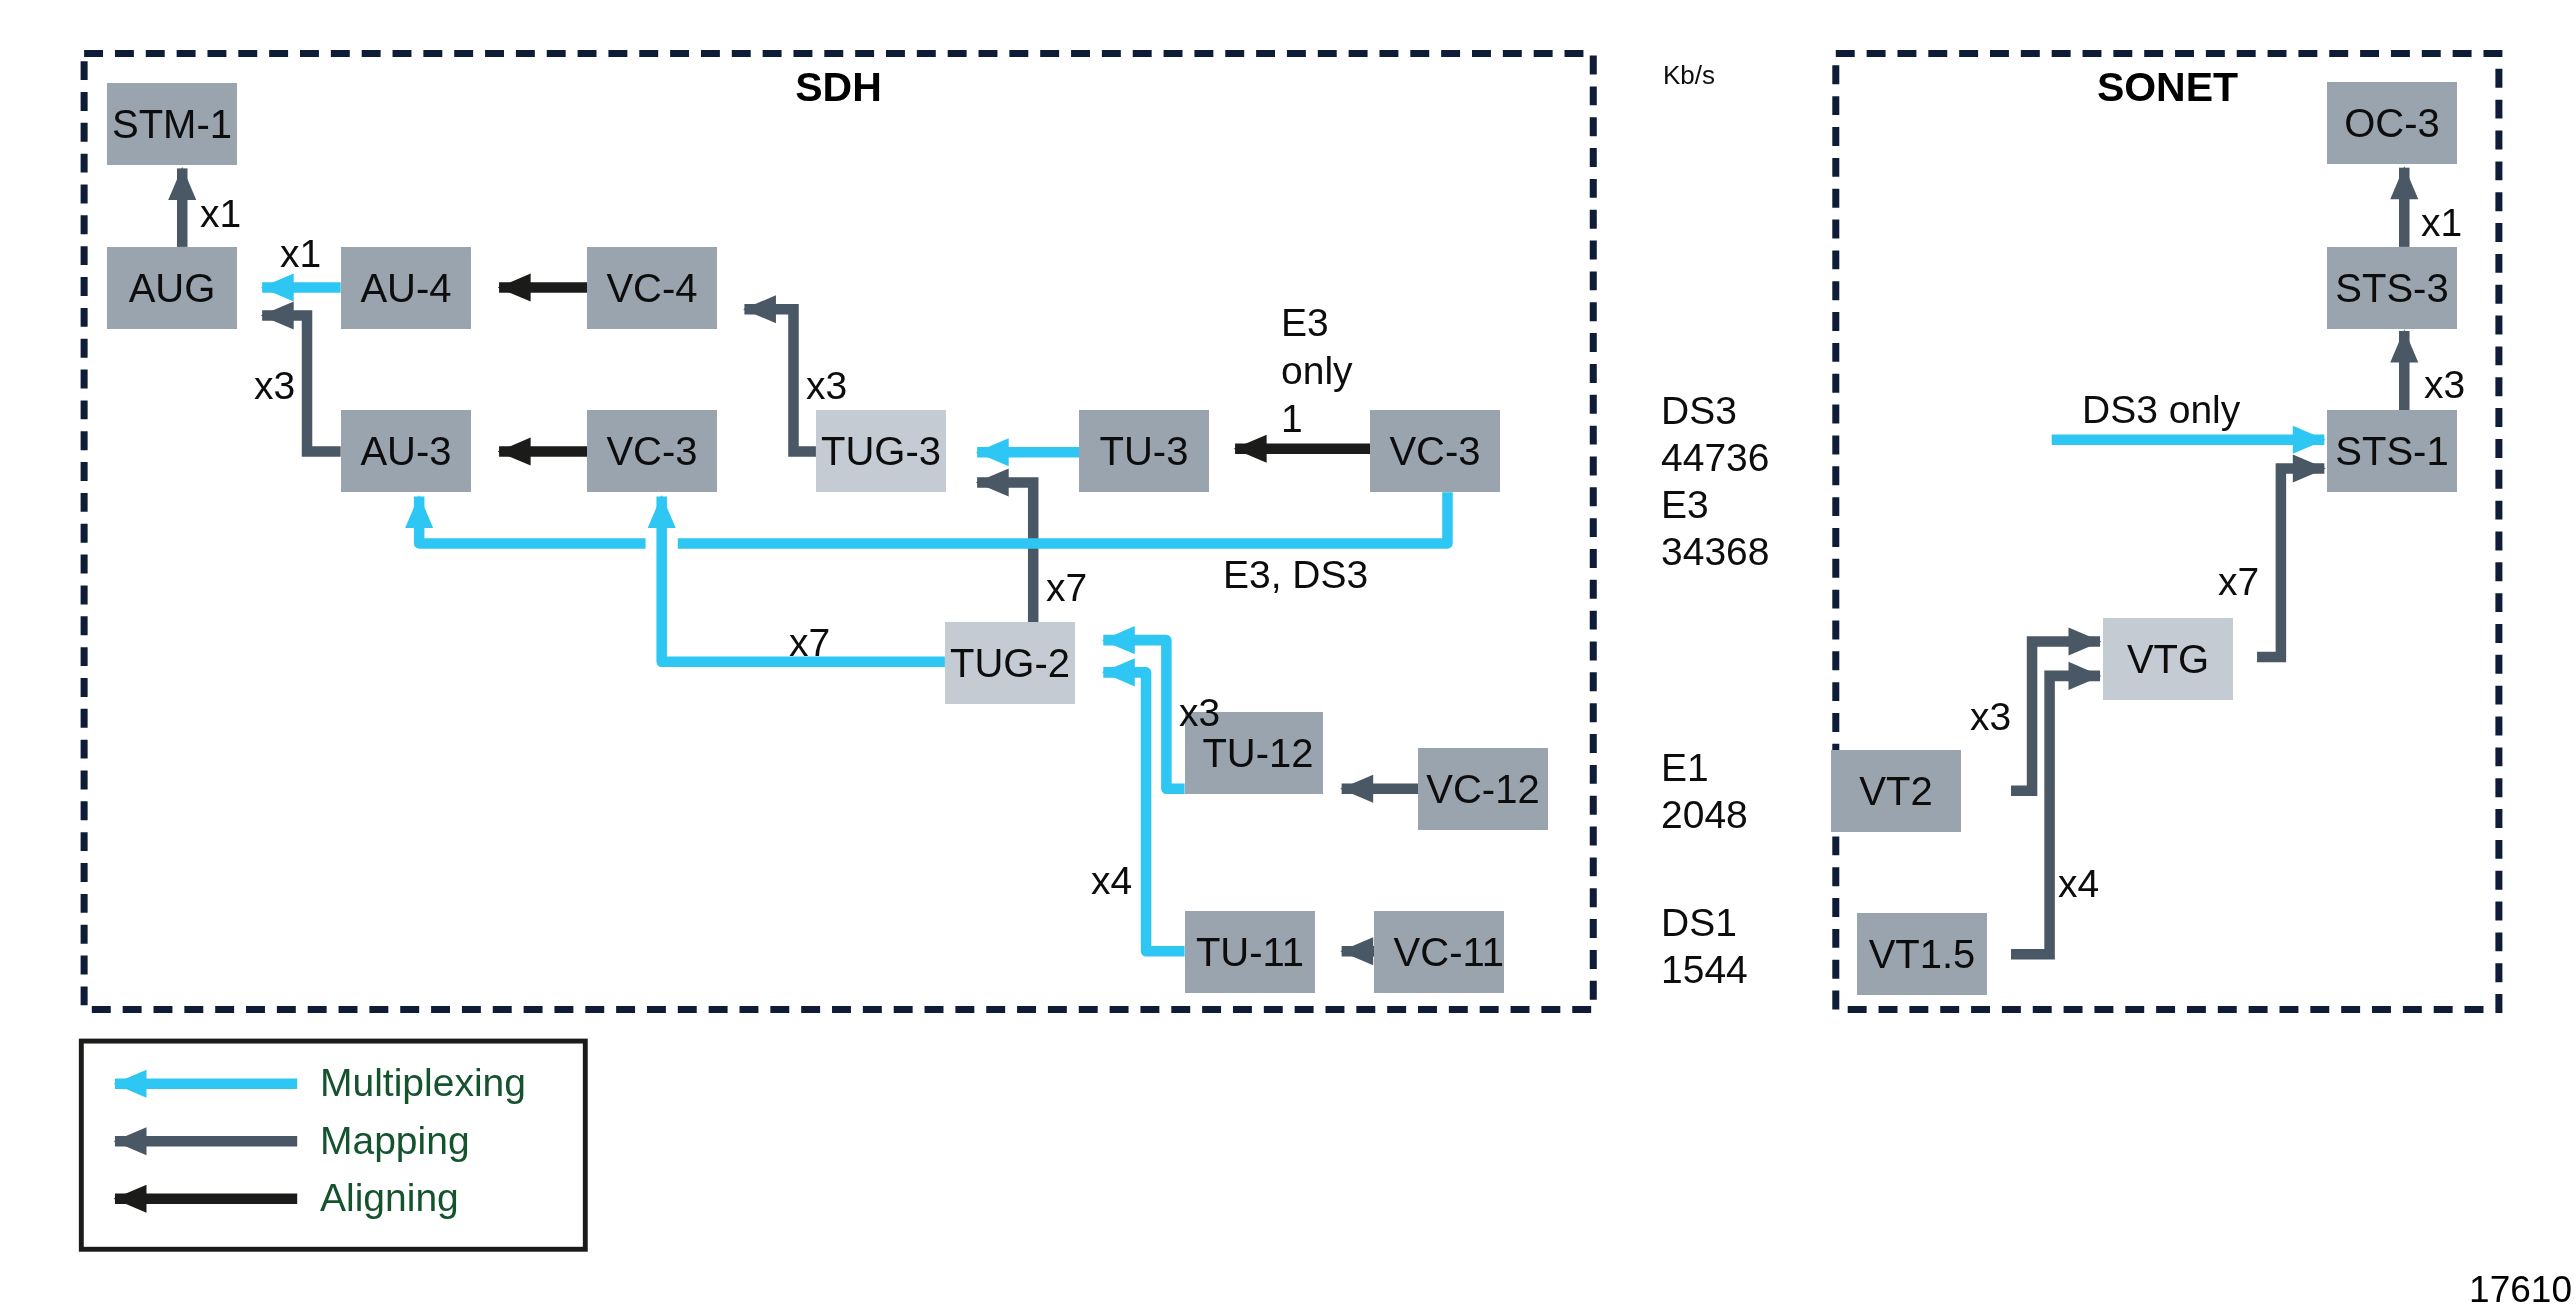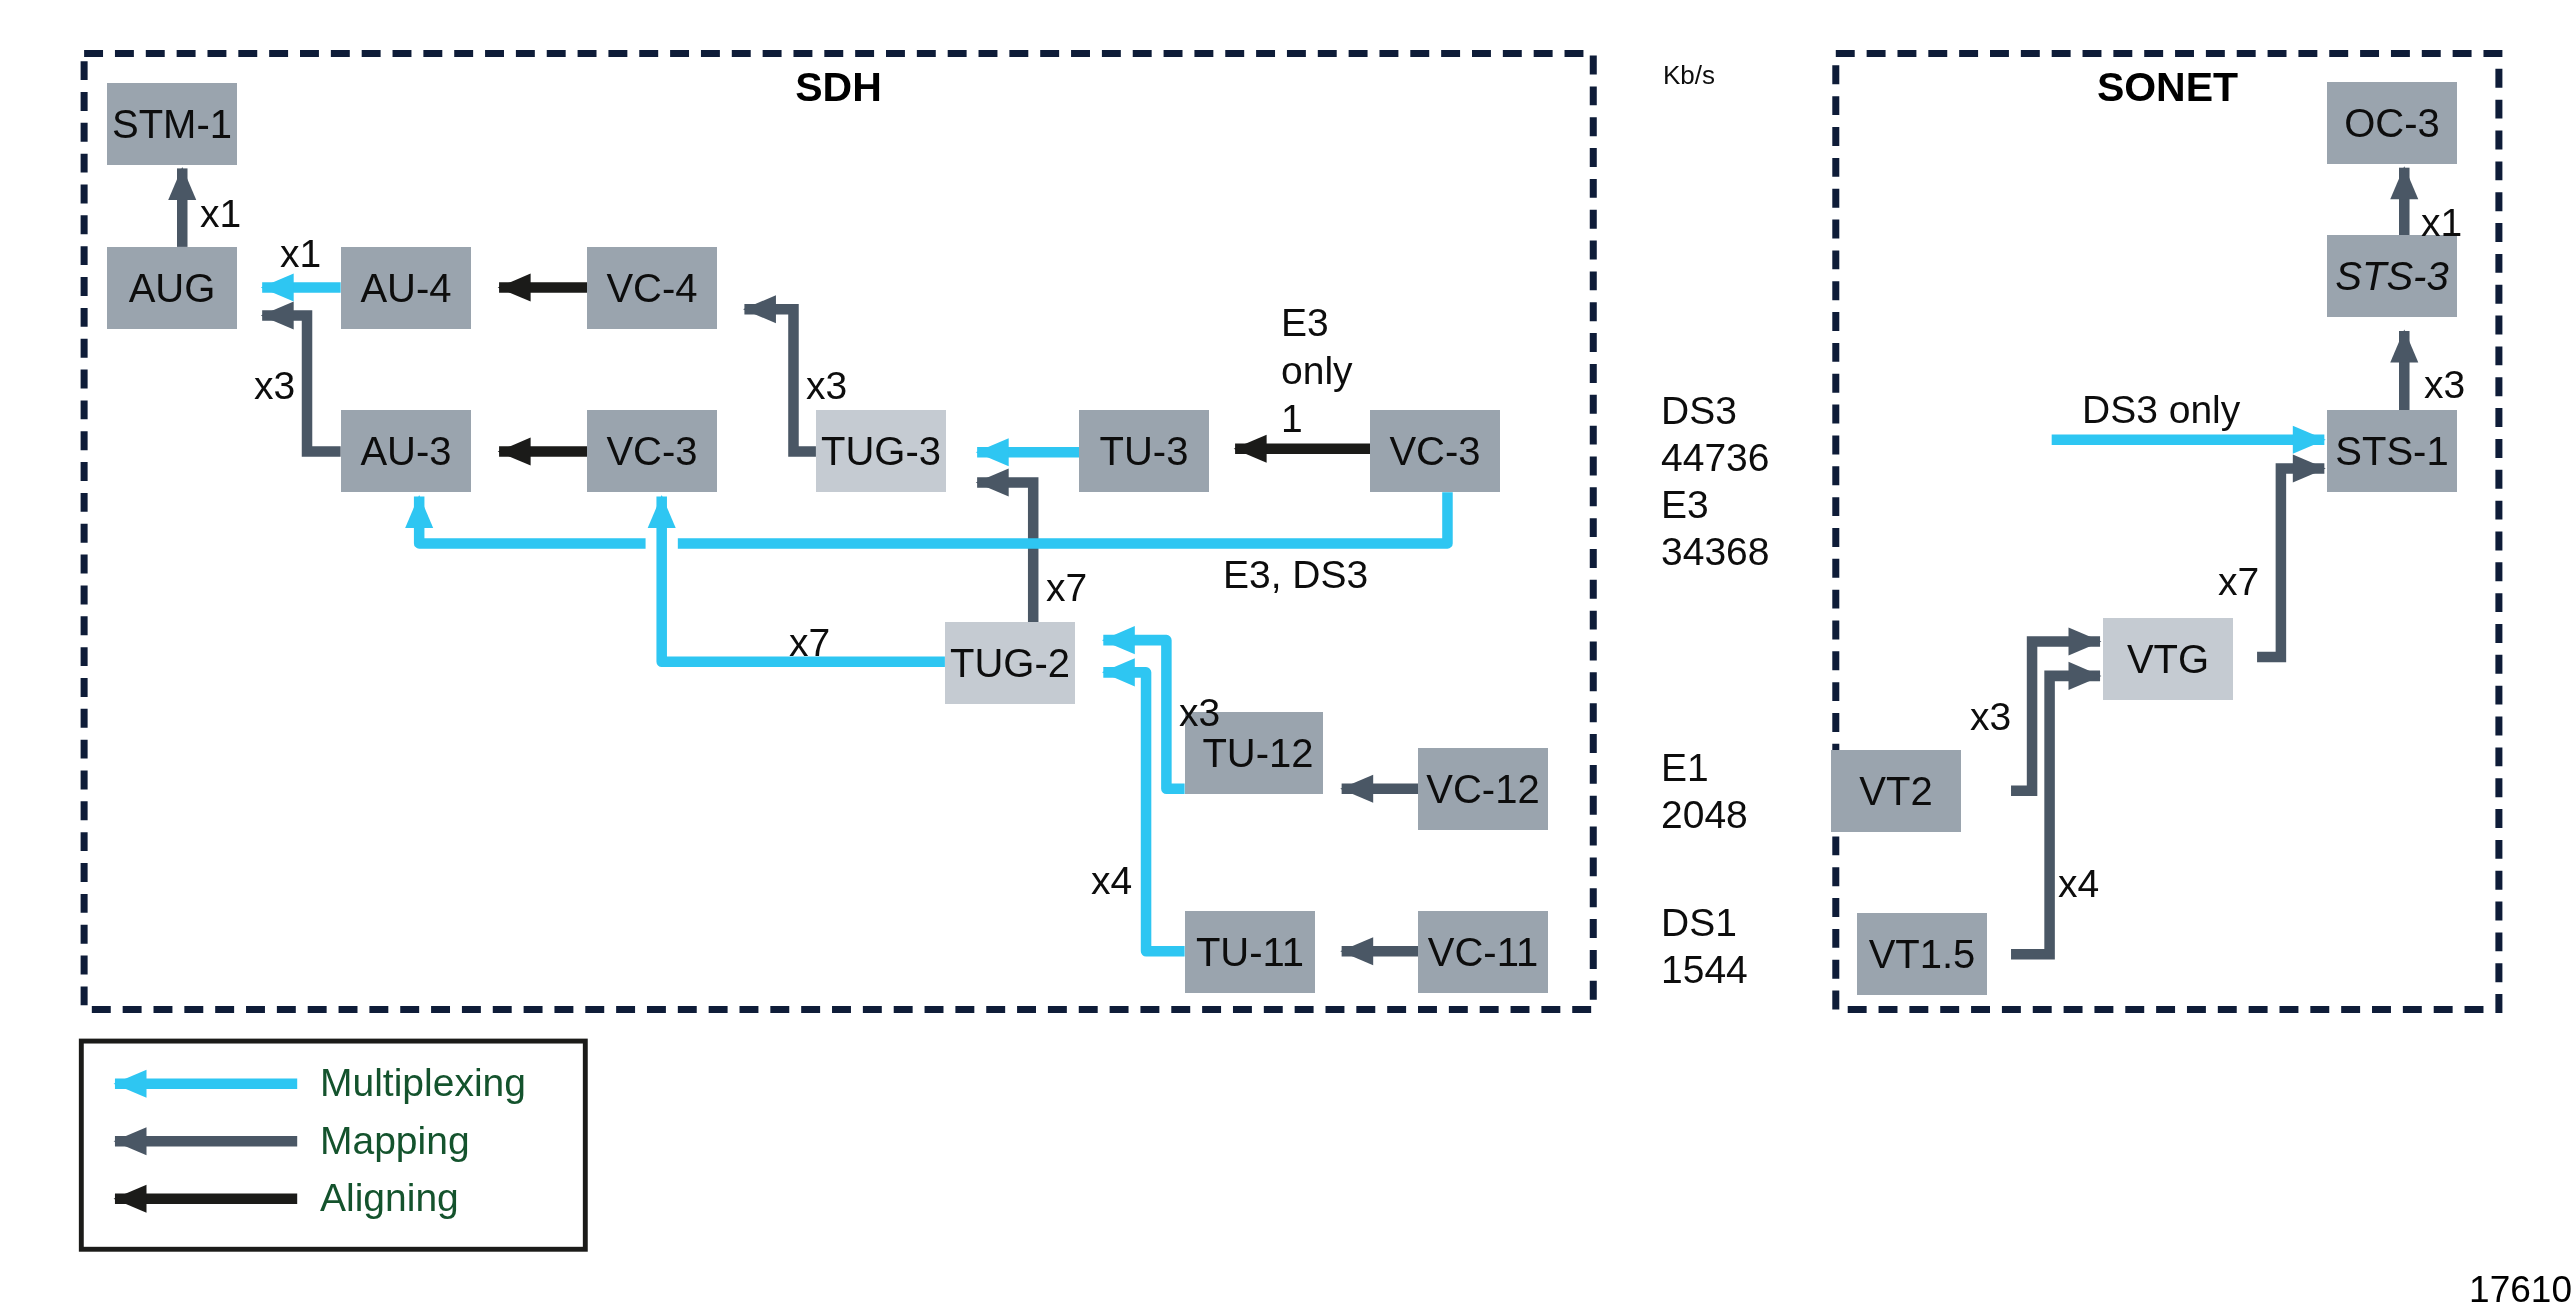--- a/index.html
+++ b/index.html
@@ -94,38 +94,38 @@
   <div class="node" style="left:587px;top:247px;">VC-4</div>
   <div class="node" style="left:341px;top:410px;">AU-3</div>
   <div class="node" style="left:587px;top:410px;">VC-3</div>
   <div class="node light" style="left:816px;top:410px;">TUG-3</div>
   <div class="node" style="left:1079px;top:410px;">TU-3</div>
   <div class="node" style="left:1370px;top:410px;">VC-3</div>
   <div class="node light" style="left:945px;top:622px;">TUG-2</div>
   <div class="node" style="left:1185px;top:712px;padding-left:8px;">TU-12</div>
   <div class="node" style="left:1418px;top:748px;">VC-12</div>
   <div class="node" style="left:1185px;top:911px;">TU-11</div>
-  <div class="node" style="left:1418px;top:911px;">VC-11</div>
+  <div class="node" style="left:1374px;top:911px;text-align:right;">VC-11</div>
 
   <div class="lbl" style="left:200px;top:191px;">x1</div>
   <div class="lbl" style="left:280px;top:231px;">x1</div>
   <div class="lbl" style="left:254px;top:363px;">x3</div>
   <div class="lbl" style="left:806px;top:363px;">x3</div>
   <div class="lbl" style="left:1046px;top:565px;">x7</div>
   <div class="lbl" style="left:789px;top:620px;">x7</div>
   <div class="lbl" style="left:1179px;top:690px;">x3</div>
   <div class="lbl" style="left:1091px;top:858px;">x4</div>
 
   <div class="lbl" style="left:1281px;top:299px;line-height:48px;">E3
 only
 1</div>
   <div class="lbl" style="left:1223px;top:552px;">E3, DS3</div>
 
   <div class="node" style="left:2327px;top:82px;">OC-3</div>
-  <div class="node" style="left:2327px;top:235px;font-style:italic;">STS-3</div>
+  <div class="node" style="left:2327px;top:247px;">STS-3</div>
   <div class="node" style="left:2327px;top:410px;">STS-1</div>
   <div class="node light" style="left:2103px;top:618px;">VTG</div>
   <div class="node" style="left:1831px;top:750px;">VT2</div>
   <div class="node" style="left:1857px;top:913px;">VT1.5</div>
 
   <div class="lbl" style="left:2421px;top:200px;">x1</div>
   <div class="lbl" style="left:2424px;top:362px;">x3</div>
   <div class="lbl" style="left:2218px;top:559px;">x7</div>
   <div class="lbl" style="left:1970px;top:694px;">x3</div>
   <div class="lbl" style="left:2058px;top:861px;">x4</div>

